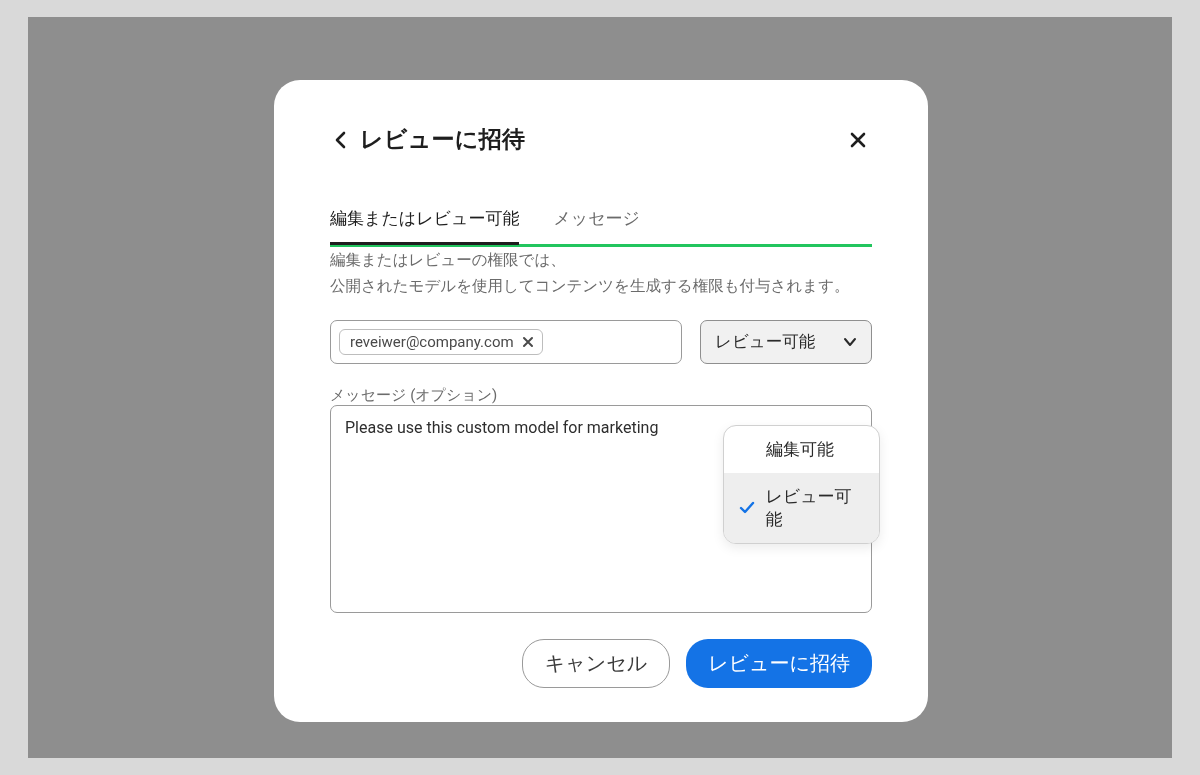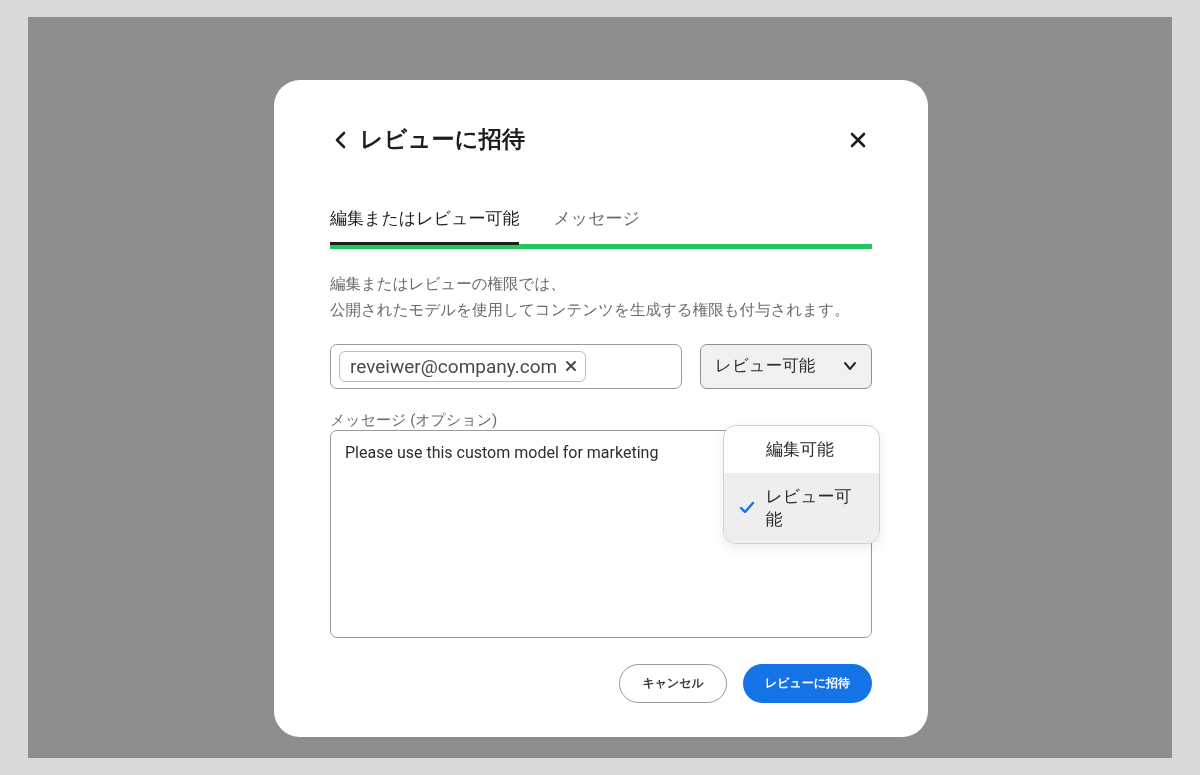--- a/index.html
+++ b/index.html
@@ -58,22 +58,21 @@
       width: 28px;
       height: 28px;
       display: inline-flex;
       align-items: center;
       justify-content: center;
       cursor: pointer;
       color: #1e1e1e;
     }
     .tabs {
       display: flex;
-      border-bottom: 5px solid #22c55e;
-      margin-bottom: 22px;
+      border-bottom: 3px solid #22c55e;
     }
     .tab {
       padding: 0 0 14px 0;
       font-size: 17px;
       color: #6b6b6b;
       cursor: pointer;
       margin-right: 34px;
       position: relative;
     }
     .tab.active {
@@ -111,21 +110,21 @@
       gap: 6px;
       min-height: 44px;
     }
     .chip {
       display: inline-flex;
       align-items: center;
       gap: 8px;
       border: 1px solid #bdbdbd;
       border-radius: 6px;
       padding: 3px 8px 3px 10px;
-      font-size: 19px;
+      font-size: 15px;
       color: #4a4a4a;
       background: #fff;
     }
     .chip-remove {
       display: inline-flex;
       align-items: center;
       justify-content: center;
       cursor: pointer;
       color: #4a4a4a;
     }
@@ -161,22 +160,22 @@
     }
     .footer {
       display: flex;
       justify-content: flex-end;
       gap: 16px;
       margin-top: 22px;
     }
     .btn {
       border-radius: 22px;
       padding: 10px 22px;
-      font-size: 12px;
-      font-weight: 700;
+      font-size: 20px;
+      font-weight: 400;
       cursor: pointer;
       border: none;
     }
     .btn-secondary {
       background: #fff;
       color: #3b3b3b;
       border: 1.5px solid #9a9a9a;
     }
     .btn-primary {
       background: #1473e6;

